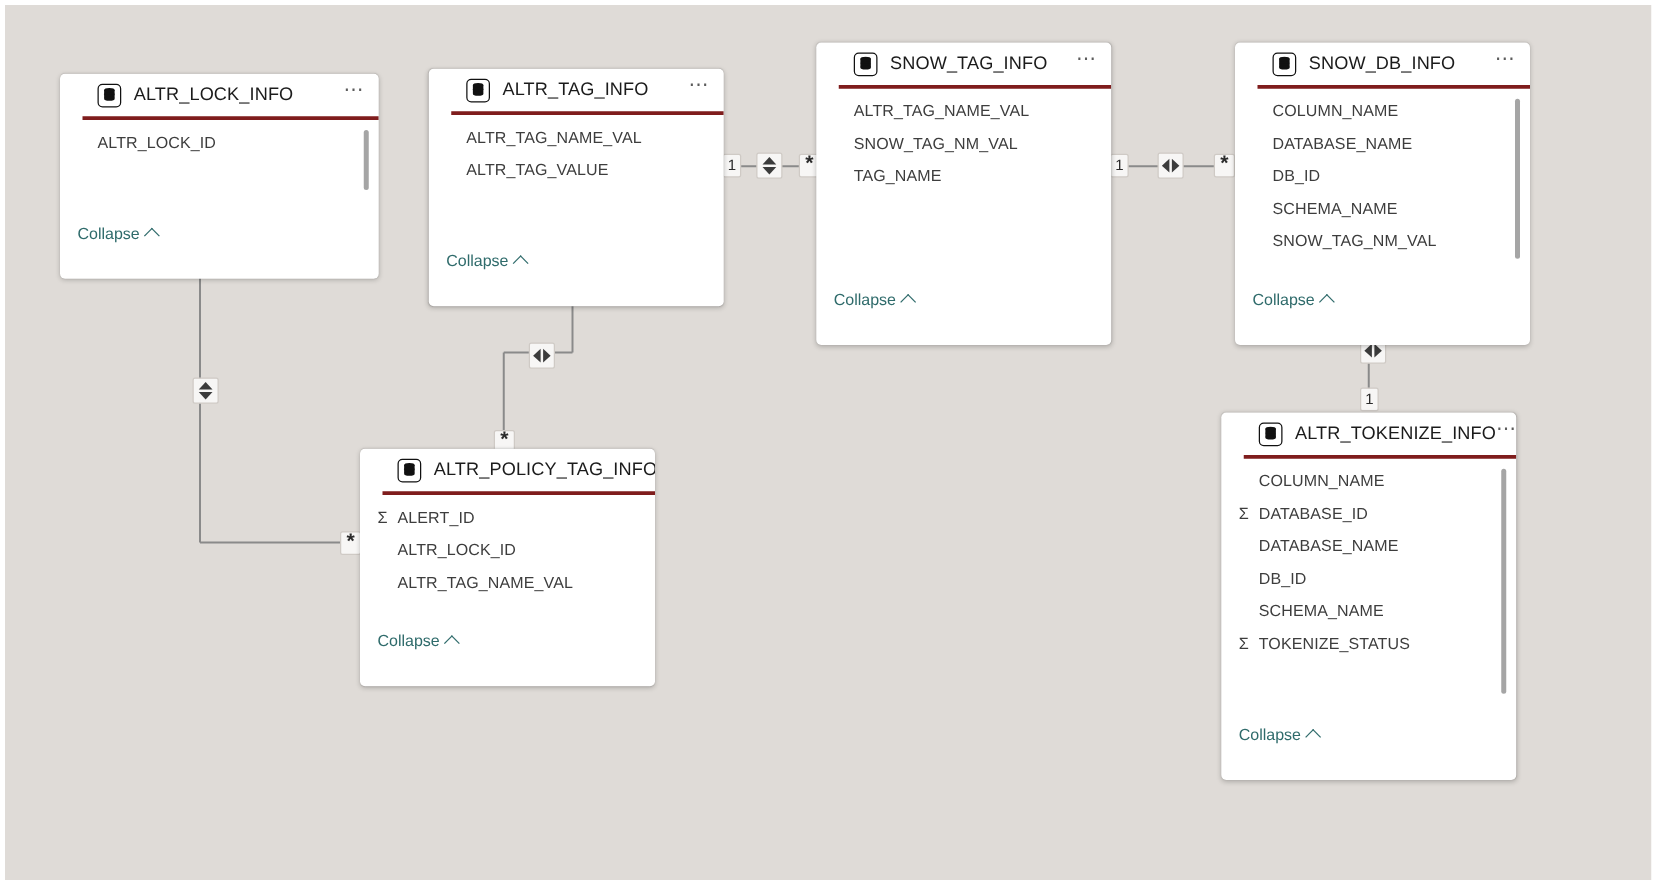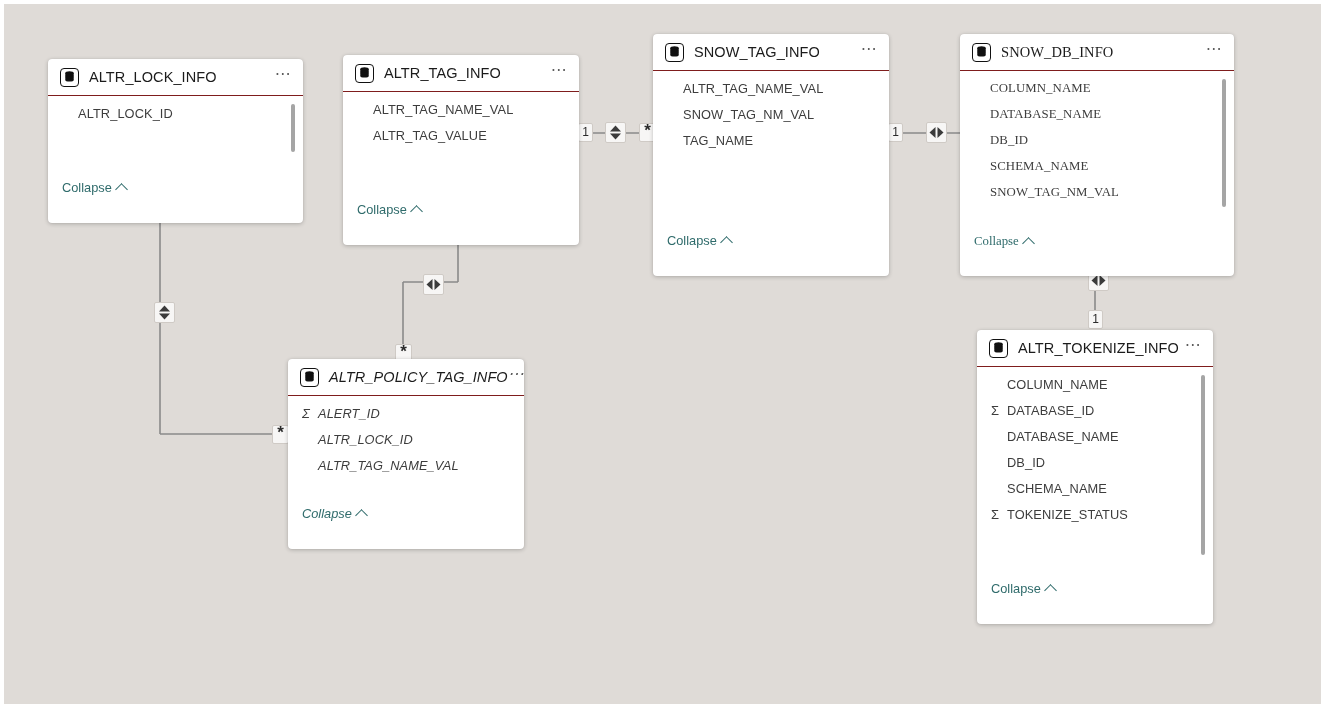--- a/index.html
+++ b/index.html
@@ -70,22 +70,23 @@
     border-radius: 4px;
     box-shadow: 0 1px 4px rgba(0,0,0,0.22), 0 0 1px rgba(0,0,0,0.12);
     box-sizing: border-box;
     overflow: hidden;
   }
   .card-header {
     display: flex;
     align-items: center;
     height: 37px;
     padding: 0 11px 0 12px;
-    border-bottom: 1px solid #7f1d1d;
+    border-bottom: 3px solid #7f1d1d;
     box-sizing: border-box;
+    margin-left: 18px;
   }
   .db-icon {
     width: 19px;
     height: 19px;
     border: 1.6px solid #111111;
     border-radius: 4px;
     display: flex;
     align-items: center;
     justify-content: center;
     flex: none;
@@ -308,21 +309,21 @@
           <div class="field">
             <span class="sigma-pad"></span>
             <span class="field-name">TAG_NAME</span>
           </div>
         </div>
         <div class="collapse-row"><span class="collapse">
             <span>Collapse</span>
             <span class="chev"></span>
           </span></div>
       </div>
-      <div class="card" style="left: 956px; top: 30px; width: 274px; font-family: Liberation Serif, serif;">
+      <div class="card" style="left: 984px; top: 30px; width: 236px;">
         <div class="card-header">
           <span class="db-icon">
             <svg width="11" height="12" viewBox="0 0 11 12">
               <ellipse cx="5.5" cy="2" rx="4.2" ry="1.7" fill="#111"></ellipse>
               <rect x="1.3" y="2" width="8.4" height="3.2" fill="#111"></rect>
               <ellipse cx="5.5" cy="5.4" rx="4.2" ry="1.6" fill="#111"></ellipse>
               <rect x="1.3" y="5.6" width="8.4" height="3.1" fill="#111"></rect>
               <ellipse cx="5.5" cy="8.9" rx="4.2" ry="1.7" fill="#111"></ellipse>
             </svg>
           </span>
@@ -350,21 +351,21 @@
             <span class="sigma-pad"></span>
             <span class="field-name">SNOW_TAG_NM_VAL</span>
           </div>
           <div class="scrollbar" style="top: 8px; height: 128px;"></div>
         </div>
         <div class="collapse-row"><span class="collapse">
             <span>Collapse</span>
             <span class="chev"></span>
           </span></div>
       </div>
-      <div class="card" style="left: 284px; top: 355px; width: 236px; font-style: italic;">
+      <div class="card" style="left: 284px; top: 355px; width: 236px;">
         <div class="card-header">
           <span class="db-icon">
             <svg width="11" height="12" viewBox="0 0 11 12">
               <ellipse cx="5.5" cy="2" rx="4.2" ry="1.7" fill="#111"></ellipse>
               <rect x="1.3" y="2" width="8.4" height="3.2" fill="#111"></rect>
               <ellipse cx="5.5" cy="5.4" rx="4.2" ry="1.6" fill="#111"></ellipse>
               <rect x="1.3" y="5.6" width="8.4" height="3.1" fill="#111"></rect>
               <ellipse cx="5.5" cy="8.9" rx="4.2" ry="1.7" fill="#111"></ellipse>
             </svg>
           </span>

